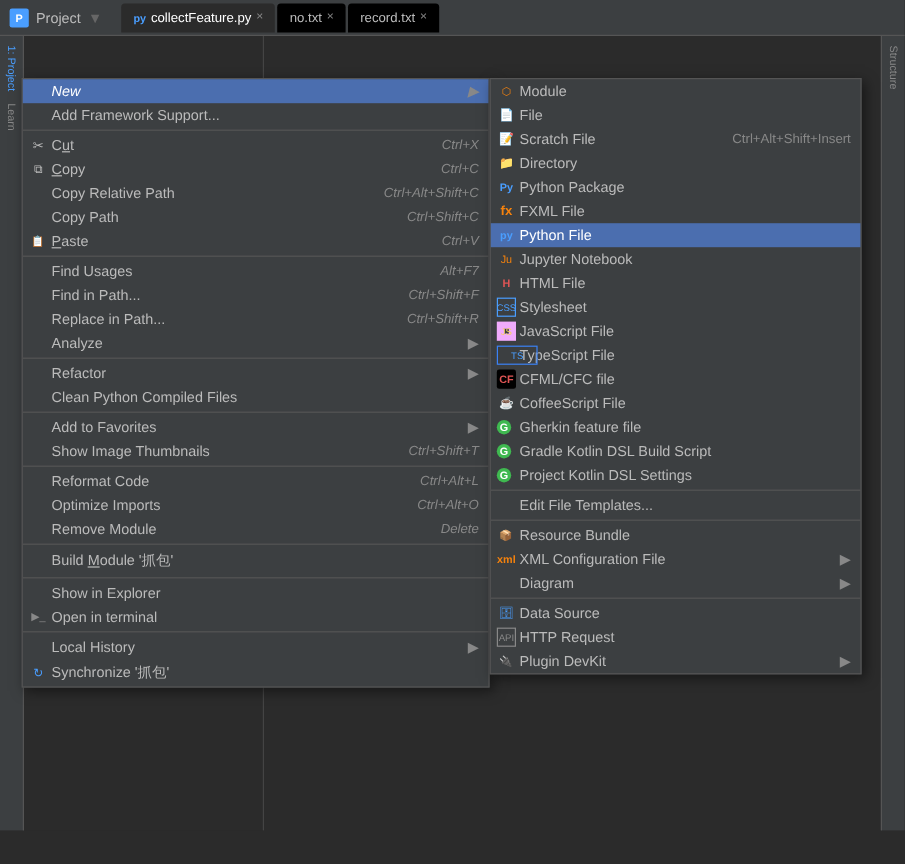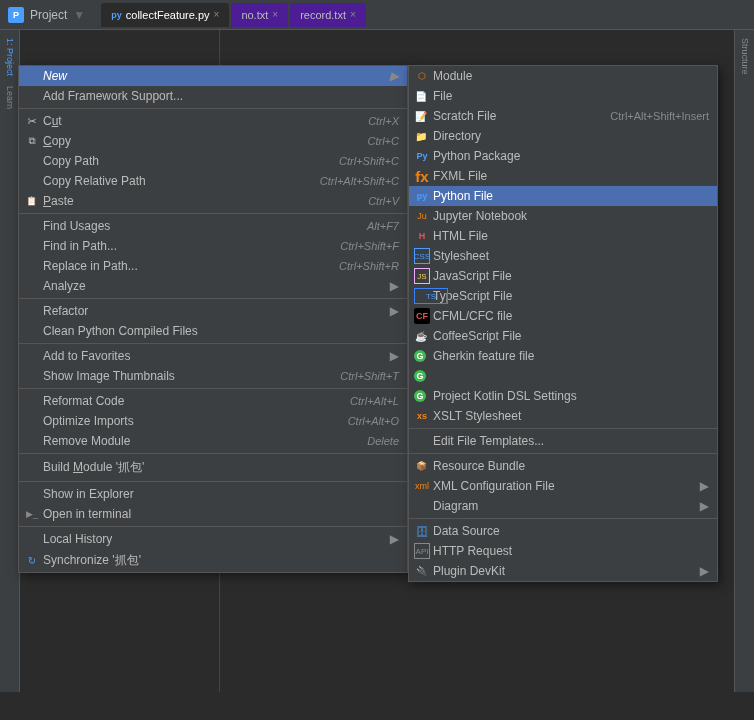--- a/index.html
+++ b/index.html
@@ -36,21 +36,21 @@
     }
     .title-bar-sep { color: #666; }
     .tab-area {
       display: flex;
       align-items: center;
       flex: 1;
       gap: 2px;
       margin-left: 10px;
     }
     .tab {
-      background: #4c1d95;
+      background: #000000;
       color: #bbbbbb;
       padding: 3px 10px;
       border-radius: 3px 3px 0 0;
       display: flex;
       align-items: center;
       gap: 4px;
       font-size: 11px;
       height: 24px;
     }
     .tab.active { background: #2b2b2b; color: #ffffff; }
@@ -260,28 +260,28 @@
       </div>
 
       <div class="menu-item">
         <span class="icon-space" style="font-size:10px;">⧉</span>
         <span><span style="text-decoration:underline">C</span>opy</span>
         <span class="shortcut">Ctrl+C</span>
       </div>
 
       <div class="menu-item">
         <span class="icon-space"></span>
+        <span>Copy Relative Path</span>
+        <span class="shortcut">Ctrl+Alt+Shift+C</span>
+      </div>
+
+      <div class="menu-item">
+        <span class="icon-space"></span>
         <span>Copy Path</span>
         <span class="shortcut">Ctrl+Shift+C</span>
-      </div>
-
-      <div class="menu-item">
-        <span class="icon-space"></span>
-        <span>Copy Relative Path</span>
-        <span class="shortcut">Ctrl+Alt+Shift+C</span>
       </div>
 
       <div class="menu-item">
         <span class="icon-space" style="font-size:9px;">📋</span>
         <span><span style="text-decoration:underline">P</span>aste</span>
         <span class="shortcut">Ctrl+V</span>
       </div>
 
       <div class="menu-separator"></div>
 
@@ -413,21 +413,21 @@
         <span class="icon-space" style="font-size:10px;color:#f5d060;">📁</span>
         <span>Directory</span>
       </div>
 
       <div class="submenu-item">
         <span class="icon-space" style="font-size:9px;color:#4a9eff;font-weight:bold;">Py</span>
         <span>Python Package</span>
       </div>
 
       <div class="submenu-item">
-        <span class="icon-space" style="font-size:15px;color:#f5820d;font-weight:bold;">fx</span>
+        <span class="icon-space" style="font-size:11px;color:#f5820d;font-weight:bold;">fx</span>
         <span>FXML File</span>
       </div>
 
       <div class="submenu-item highlighted">
         <span class="icon-space" style="font-size:9px;color:#4a9eff;font-weight:bold;">py</span>
         <span>Python File</span>
       </div>
 
       <div class="submenu-item">
         <span class="icon-space" style="font-size:9px;color:#f5820d;">Ju</span>
@@ -438,21 +438,21 @@
         <span class="icon-space" style="font-size:9px;color:#e05555;font-weight:bold;">H</span>
         <span>HTML File</span>
       </div>
 
       <div class="submenu-item">
         <span class="icon-space" style="font-size:8px;color:#4a9eff;border:1px solid #4a9eff;padding:0 1px;">CSS</span>
         <span>Stylesheet</span>
       </div>
 
       <div class="submenu-item">
-        <span class="icon-space" style="font-size:8px;color:#f5d060;border:1px solid #f0abfc;padding:0 1px;">JS</span>
+        <span class="icon-space" style="font-size:8px;color:#f5d060;border:6px solid #f0abfc;padding:0 1px;">JS</span>
         <span>JavaScript File</span>
       </div>
 
       <div class="submenu-item">
         <span class="icon-space" style="font-size:8px;color:#4a9eff;border:1px solid #3b82f6;padding:0 16px;">TS</span>
         <span>TypeScript File</span>
       </div>
 
       <div class="submenu-item">
         <span class="icon-space" style="font-size:9px;color:#e05555;font-weight:bold;background:#000000;border-radius:2px;">CF</span>
@@ -464,48 +464,45 @@
         <span>CoffeeScript File</span>
       </div>
 
       <div class="submenu-item">
         <span class="icon-space" style="font-size:9px;color:#3fb950;font-weight:bold;border-radius:50%;background:#3fb950;color:white;width:12px;height:12px;display:inline-flex;align-items:center;justify-content:center;">G</span>
         <span>Gherkin feature file</span>
       </div>
 
       <div class="submenu-item">
         <span class="icon-space" style="font-size:9px;color:#3fb950;font-weight:bold;border-radius:50%;background:#3fb950;color:white;width:12px;height:12px;display:inline-flex;align-items:center;justify-content:center;">G</span>
+        <span>Gradle Kotlin DSL Build Script</span>
       </div>
 
       <div class="submenu-item">
         <span class="icon-space" style="font-size:9px;font-weight:bold;border-radius:50%;background:#3fb950;color:white;width:12px;height:12px;display:inline-flex;align-items:center;justify-content:center;">G</span>
         <span>Project Kotlin DSL Settings</span>
       </div>
 
-      <div class="submenu-item">
-        <span class="icon-space" style="font-size:9px;color:#f5820d;font-weight:bold;">xs</span>
-        <span>XSLT Stylesheet</span>
-      </div>
 
       <div class="submenu-separator"></div>
 
       <div class="submenu-item">
         <span class="icon-space"></span>
         <span>Edit File Templates...</span>
       </div>
 
       <div class="submenu-separator"></div>
 
       <div class="submenu-item">
         <span class="icon-space" style="font-size:9px;color:#f5820d;">📦</span>
         <span>Resource Bundle</span>
       </div>
 
       <div class="submenu-item">
-        <span class="icon-space" style="font-size:9px;color:#f5820d;font-weight:normal;">xml</span>
+        <span class="icon-space" style="font-size:9px;color:#f5820d;font-weight:bold;">xml</span>
         <span>XML Configuration File</span>
         <span class="arrow">▶</span>
       </div>
 
       <div class="submenu-item">
         <span class="icon-space"></span>
         <span>Diagram</span>
         <span class="arrow">▶</span>
       </div>
 

